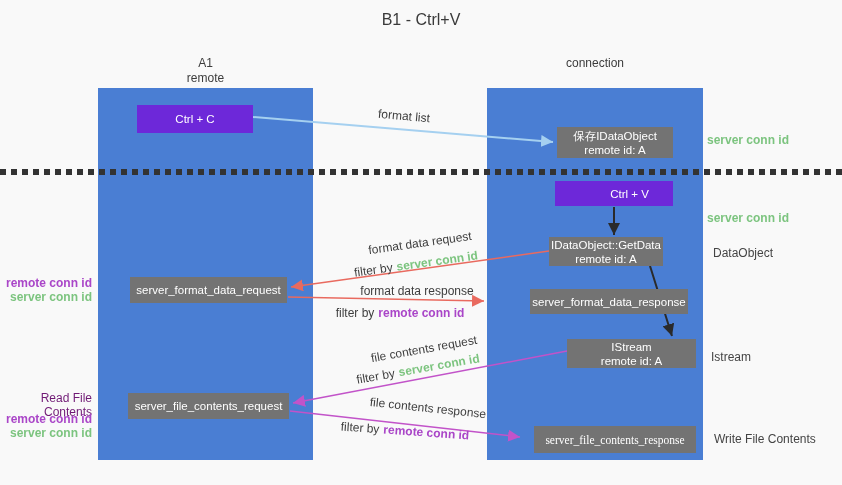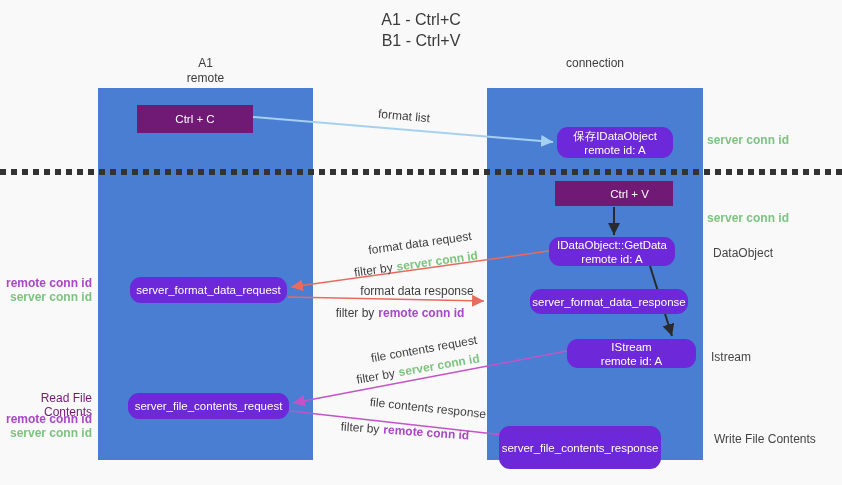--- a/index.html
+++ b/index.html
@@ -19,50 +19,49 @@
   
   .lane{top:88px;height:372px;background:#4a7ed3;}
   .lane.a{left:98px;width:215px;}
   .lane.b{left:487px;width:216px;}
   
   .dotted{left:0;top:169px;width:842px;height:6px;z-index:4;
     background:repeating-linear-gradient(90deg,#333 0,#333 6px,transparent 6px,transparent 11px);}
   
   .node{z-index:5;display:flex;flex-direction:column;align-items:center;justify-content:center;
     color:#fff;font-size:11.5px;line-height:14px;text-align:center;box-sizing:border-box;}
-  .node.green{background:#701a75;}
-  .node.orange{background:#6d28d9;border-radius:11px;}
+  .node.green{background:#6d28d9;}
+  .node.orange{background:#737373;}
   .n-ctrl-c{left:137px;top:105px;width:116px;height:28px;}
   .n-save{left:557px;top:127px;width:116px;height:31px;}
   .n-ctrl-v{left:555px;top:181px;width:118px;height:25px;padding-left:31px;}
-  .n-getdata{left:549px;top:237px;width:126px;height:29px;justify-content:center;}
+  .n-getdata{left:549px;top:237px;width:114px;height:29px;justify-content:center;}
   .n-fmt-req{left:130px;top:277px;width:157px;height:26px;}
   .n-fmt-resp{left:487px;top:289px;width:158px;height:25px;margin-left:43px;}
   .n-istream{left:567px;top:339px;width:129px;height:29px;}
   .n-file-req{left:128px;top:393px;width:161px;height:26px;}
-  .n-file-resp{left:499px;top:426px;width:162px;height:43px;}
+  .n-file-resp{left:534px;top:426px;width:162px;height:27px;font-family:Liberation Serif, serif;}
   
   .arrows{left:0;top:0;width:842px;height:485px;z-index:3;pointer-events:none;}
   
   .flabel{z-index:6;font-size:12px;white-space:nowrap;color:#3e3e3e;
     transform:translate(-50%,-50%);}
   .flabel .gap{margin-left:4px;}
   .green-t{color:#7cc47f;font-weight:bold;}
   .purple-t{color:#aa46c8;font-weight:bold;}
   
   .side{z-index:6;font-size:12px;white-space:nowrap;}
   .side.plain{color:#444;}
   .side-left{text-align:right;line-height:14px;font-weight:bold;font-size:12px;}
   .side-left .plainline{color:#701a75;font-weight:normal;}
 </style>
 </head>
 <body>
 
 <div class="abs title">
-  <div>A1 - Ctrl+C</div>
   <div>B1 - Ctrl+V</div>
 </div>
 
 <div class="abs lane-header a">
   <div>A1</div>
   <div>remote</div>
 </div>
 <div class="abs lane-header b">
   <div>connection</div>
 </div>

